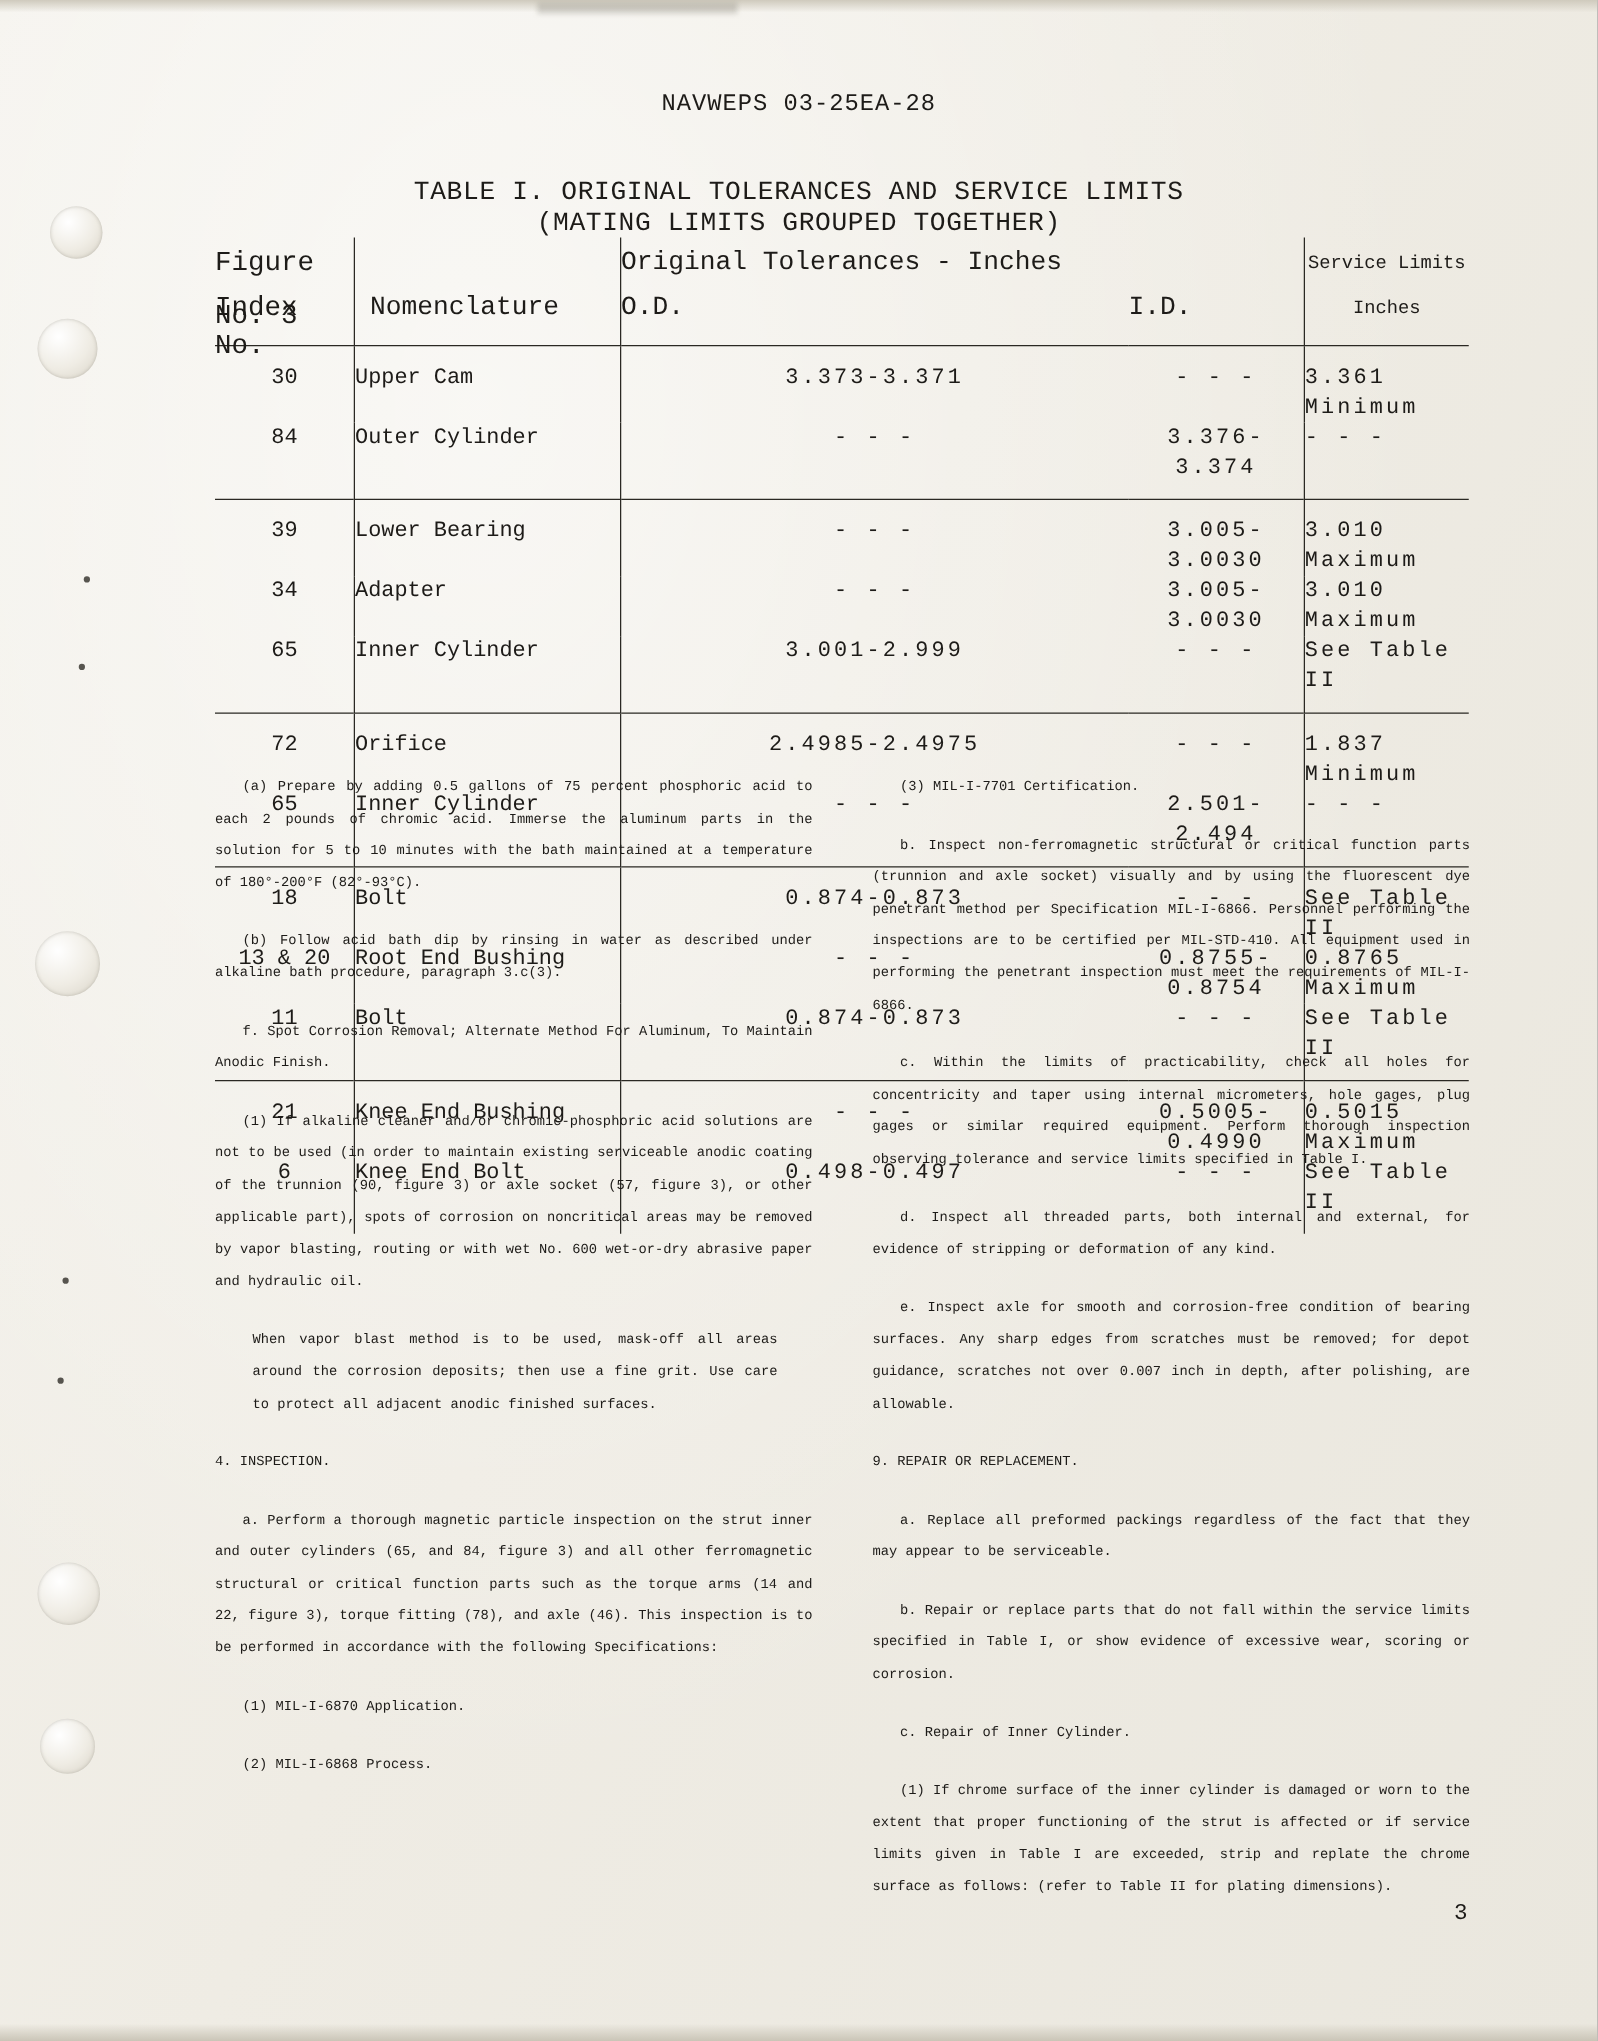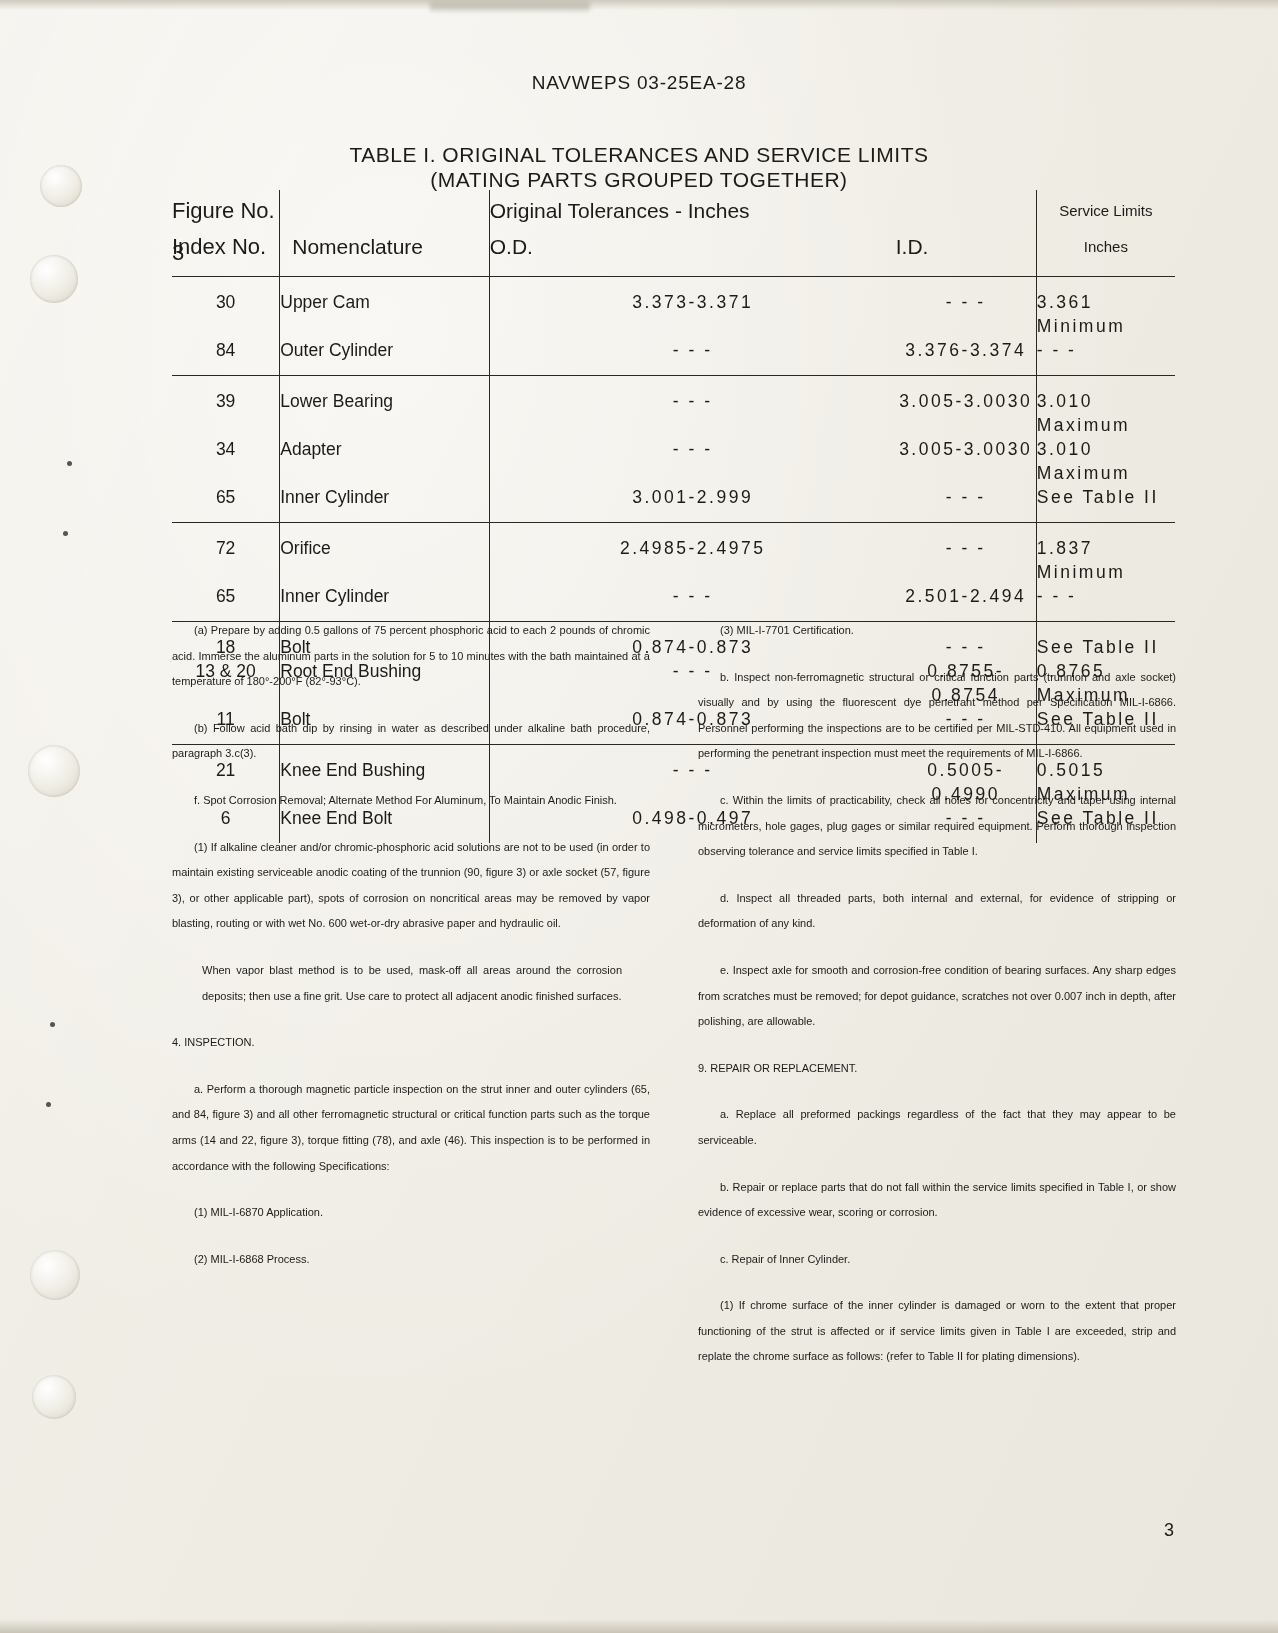--- a/index.html
+++ b/index.html
@@ -6,21 +6,21 @@
     margin: 0;
     padding: 0;
     background: #8a8a8a;
   }
   .page {
     position: relative;
     width: 1278px;
     height: 1633px;
     background: #f2f0ea;
     overflow: hidden;
-    font-family: Liberation Sans, sans-serif;
+    font-family: Liberation Mono, monospace;
     color: #1d1b18;
   }
   
   .paper-tone {
     position: absolute;
     inset: 0;
     background:
       radial-gradient(ellipse at 30% 20%, rgba(255,255,255,0.55), rgba(255,255,255,0) 60%),
       linear-gradient(115deg, #f4f2ec 0%, #efece4 45%, #eae7de 100%);
     pointer-events: none;
@@ -190,21 +190,21 @@
   <div class="dot" style="left:63px; top:531px;"></div>
   <div class="dot" style="left:50px; top:1022px;"></div>
   <div class="dot" style="left:46px; top:1102px;"></div>
 
   <div class="content">
 
     <div class="header-title">NAVWEPS 03-25EA-28</div>
 
     <div class="table-title">
       <div>TABLE I. ORIGINAL TOLERANCES AND SERVICE LIMITS</div>
-      <div>(MATING PARTS GROUPED TOGETHER)</div>
+      <div>(MATING LIMITS GROUPED TOGETHER)</div>
     </div>
 
     <table class="tol-table outer">
       <tbody>
         <tr class="hdr-row">
           <td class="cell-idx">
             <div class="hdr-line1 hdr-figno">Figure No. 3</div>
             <div class="hdr-line2 hdr-figno">Index No.</div>
           </td>
           <td class="cell-nom col-sep" style="padding-left:12px;">

